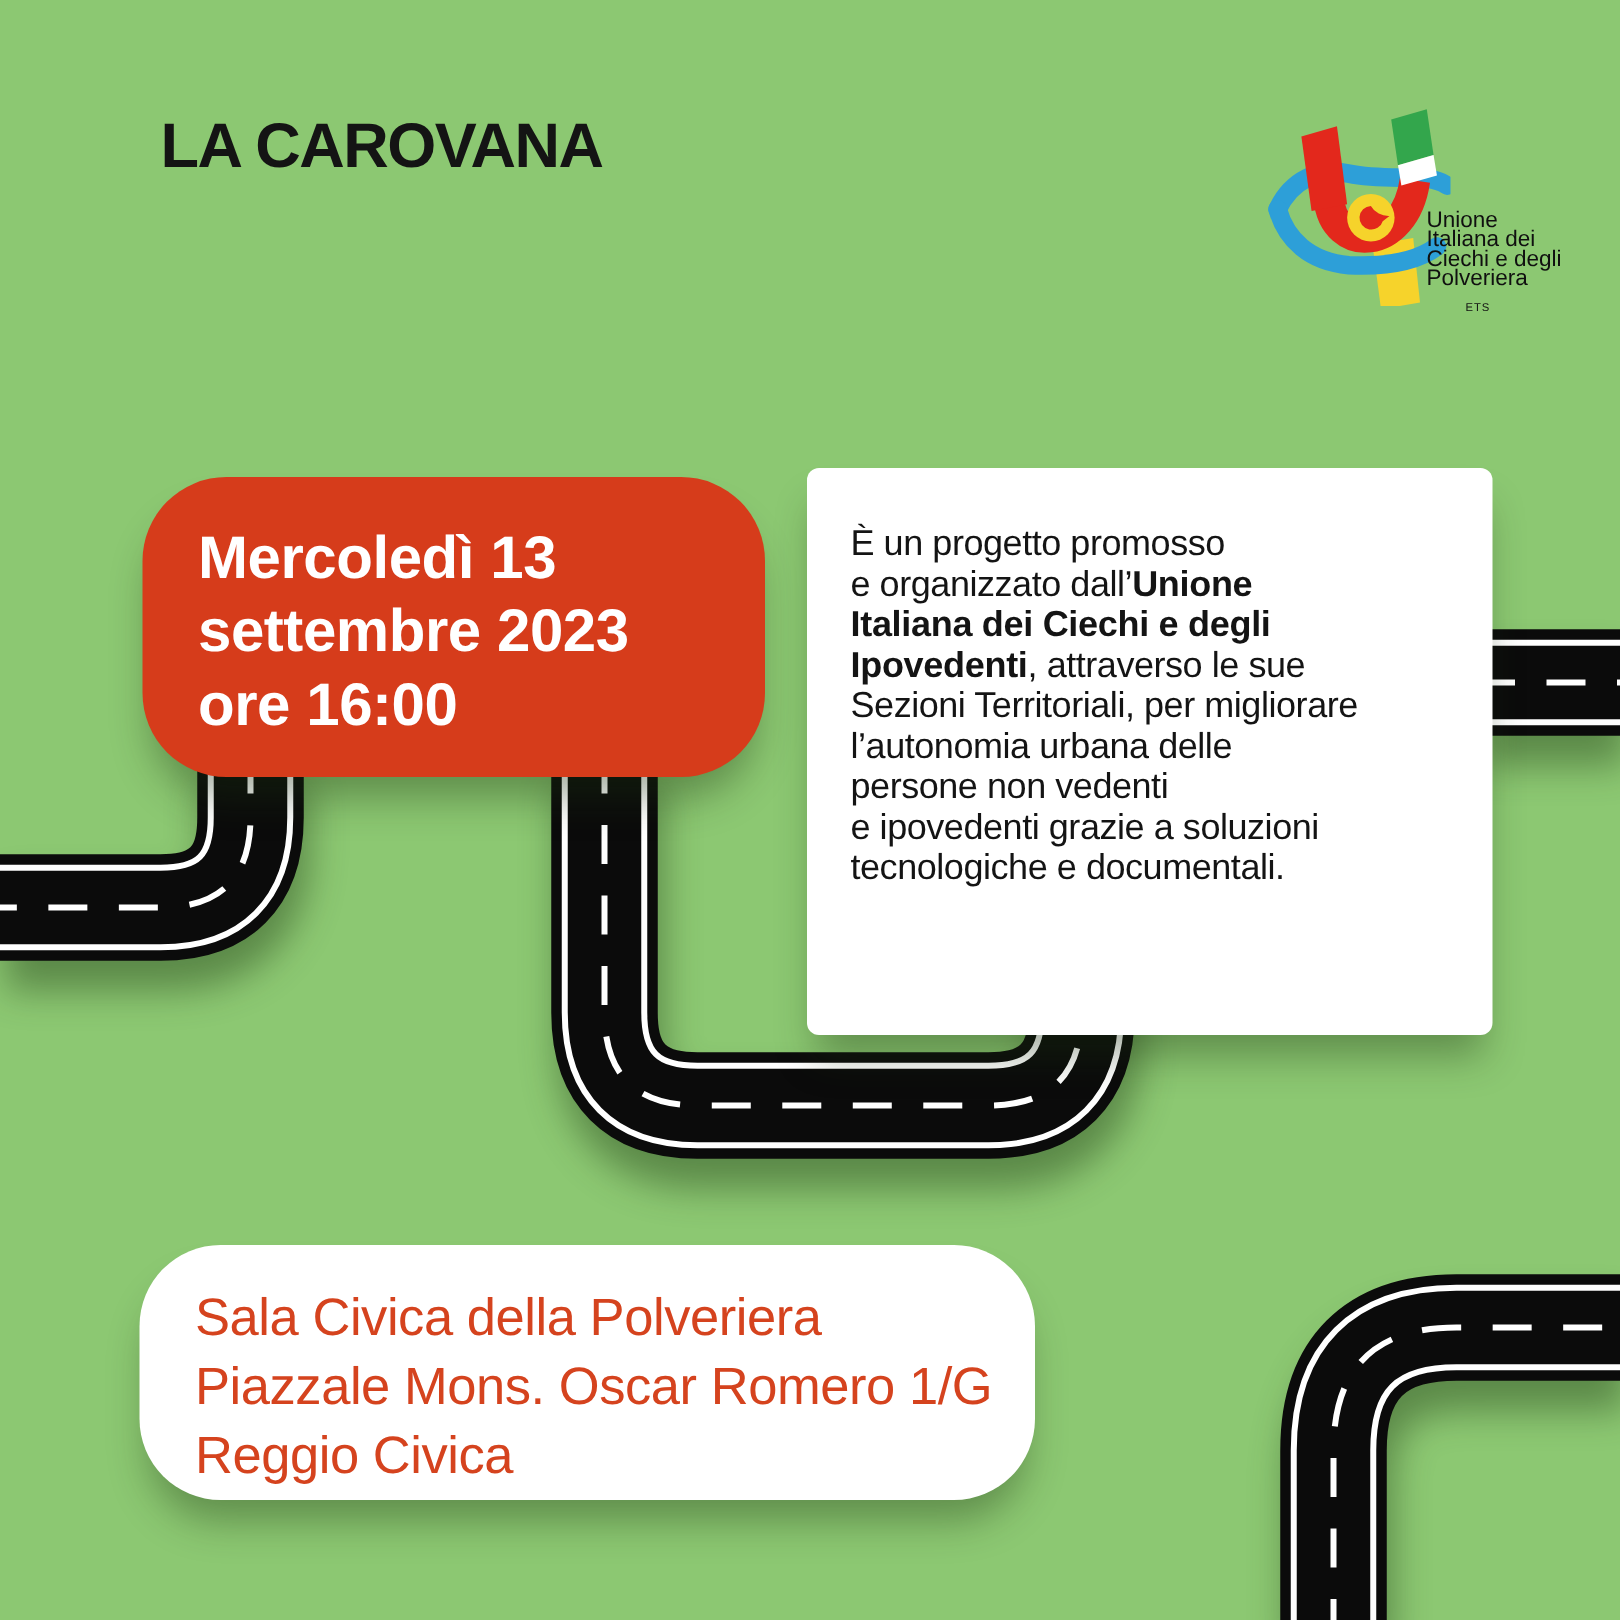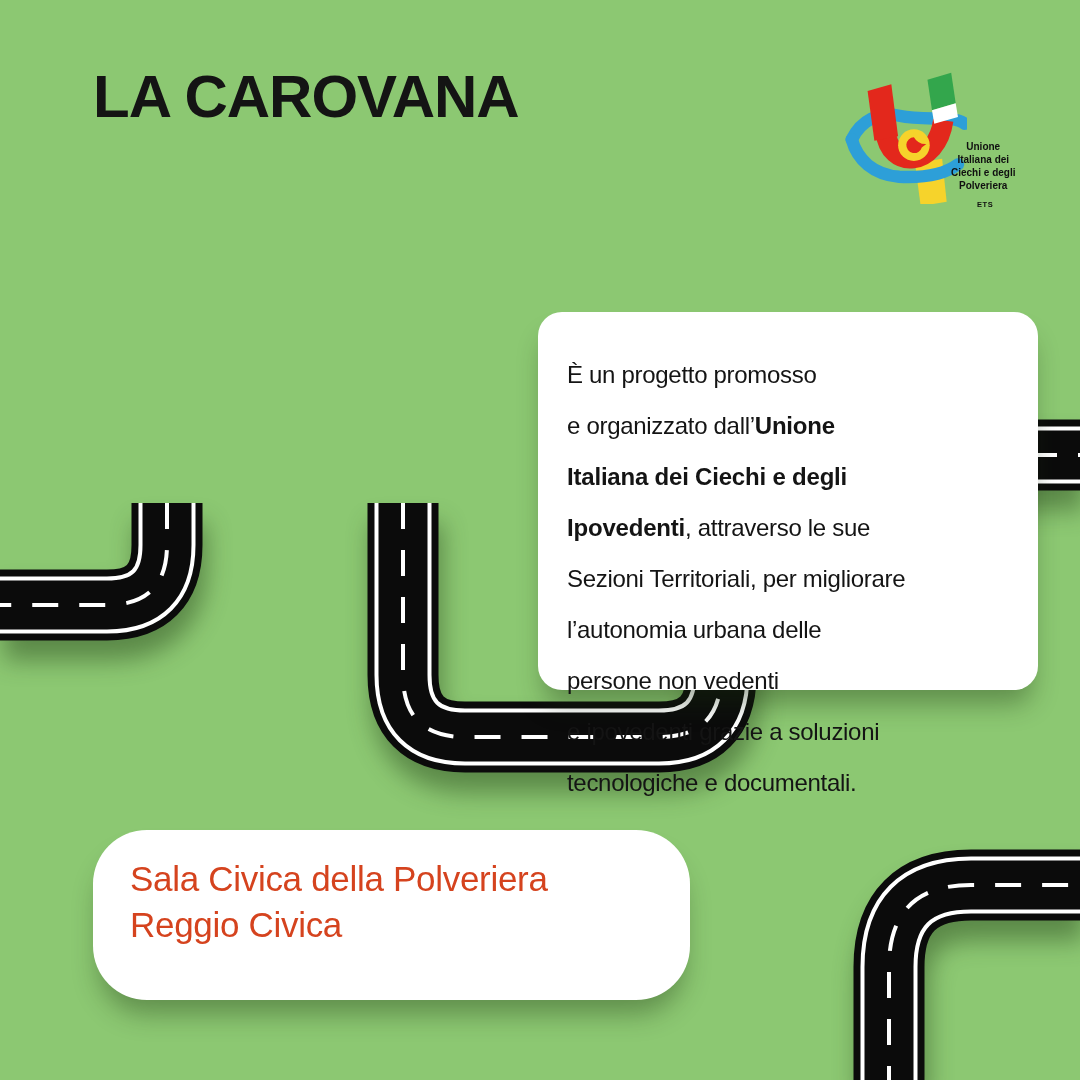--- a/index.html
+++ b/index.html
@@ -14,37 +14,37 @@
 
   
   .roads{position:absolute;left:0;top:0;z-index:1;
          filter:drop-shadow(4px 20px 12px rgba(25,50,15,0.42));}
   .road-base{stroke:var(--road);stroke-width:71;fill:none;}
   .road-edge{stroke:var(--marking);stroke-width:57;fill:none;}
   .road-inner{stroke:var(--road);stroke-width:49;fill:none;}
   .road-dash{stroke:var(--marking);stroke-width:4;fill:none;stroke-dasharray:26 21;}
 
   
-  .title{position:absolute;left:93px;top:66px;z-index:3;color:var(--text_dark);
-         font-size:60px;font-weight:700;line-height:61px;letter-spacing:-1px;}
+  .title{position:absolute;left:107px;top:66px;z-index:3;color:var(--text_dark);
+         font-size:42px;font-weight:700;line-height:61px;letter-spacing:-1px;}
 
   
   .logo{position:absolute;left:845px;top:66px;z-index:3;width:215px;display:flex;}
   .logo svg{width:122px;height:138px;flex:none;}
   .logo-text{margin-left:-16px;margin-top:74px;color:#101010;}
-  .logo-org{font-size:10px;font-weight:700;line-height:13px;letter-spacing:0;text-align:center;}
-  .logo-ets{font-size:7.5px;font-weight:700;margin-top:8px;letter-spacing:0.6px;padding-left:26px;}
+  .logo-org{font-size:15px;font-weight:400;line-height:13px;letter-spacing:0;}
+  .logo-ets{font-size:7.5px;font-weight:400;margin-top:8px;letter-spacing:0.6px;padding-left:26px;}
 
   
   .box{position:absolute;z-index:2;box-shadow:0 20px 26px -6px rgba(25,50,15,0.38);}
   .date-box{left:95px;top:318px;width:415px;height:200px;background:var(--box_red);
             border-radius:56px;color:var(--date_text);font-weight:700;font-size:40px;
             line-height:49px;padding:30px 0 0 37px;letter-spacing:-0.3px;}
-  .desc-box{left:538px;top:312px;width:500px;height:378px;background:var(--box_white);
-            border-radius:24px;color:var(--text_dark);font-size:24px;line-height:51px;
+  .desc-box{left:538px;top:312px;width:457px;height:378px;background:var(--box_white);
+            border-radius:8px;color:var(--text_dark);font-size:24px;line-height:27px;
             padding:37px 0 0 29px;letter-spacing:-0.3px;white-space:pre;}
   .desc-box .b{font-weight:700;letter-spacing:-0.2px;}
   .location-box{left:93px;top:830px;width:597px;height:170px;background:var(--box_white);
             border-radius:54px;color:var(--location_text);font-size:35px;line-height:46px;
             padding:26px 0 0 37px;letter-spacing:-0.3px;}
 </style>
 </head>
 <body>
 
 <div class="poster">
@@ -106,29 +106,35 @@
       <div class="logo-org">
         <div>Unione</div>
         <div>Italiana dei</div>
         <div>Ciechi e degli</div>
         <div>Polveriera</div>
       </div>
       <div class="logo-ets">ETS</div>
     </div>
   </div>
 
+  <div class="box date-box">
+    <div>Mercoledì 13</div>
+    <div>settembre 2023</div>
+    <div>ore 16:00</div>
+  </div>
 
   <div class="box desc-box"><span>È un progetto promosso
 e organizzato dall’</span><span class="b">Unione
 Italiana dei Ciechi e degli
 Ipovedenti</span><span>, attraverso le sue
 Sezioni Territoriali, per migliorare
 l’autonomia urbana delle
 persone non vedenti
 e ipovedenti grazie a soluzioni
 tecnologiche e documentali.</span></div>
 
   <div class="box location-box">
     <div>Sala Civica della Polveriera</div>
+    <div>Piazzale Mons. Oscar Romero 1/G</div>
     <div>Reggio Civica</div>
   </div>
 
 </div>
 
 </body></html>

